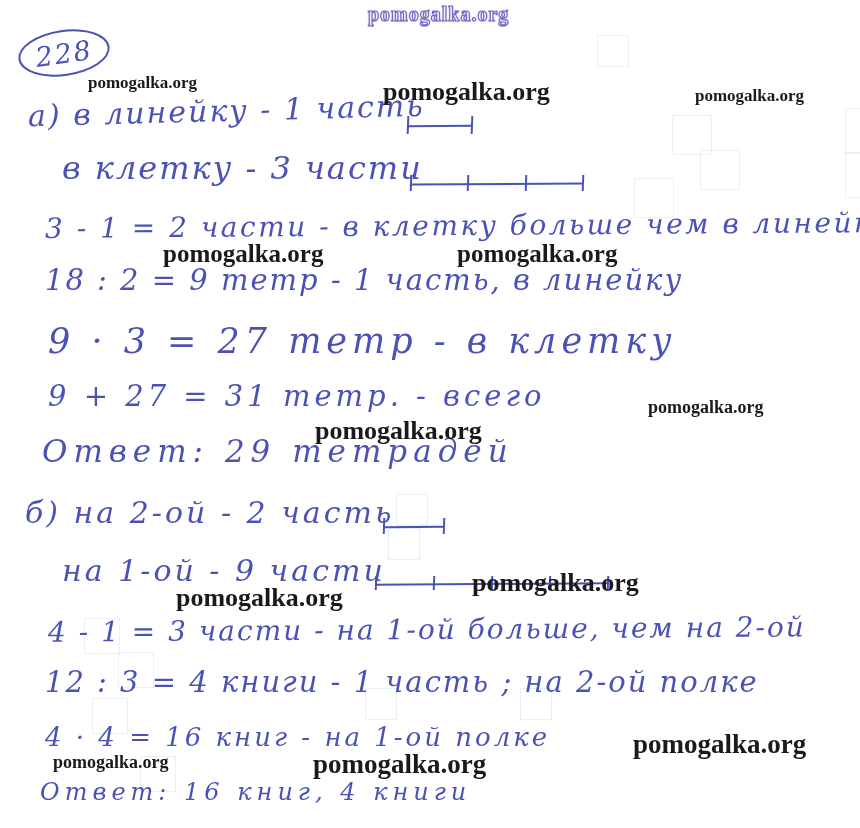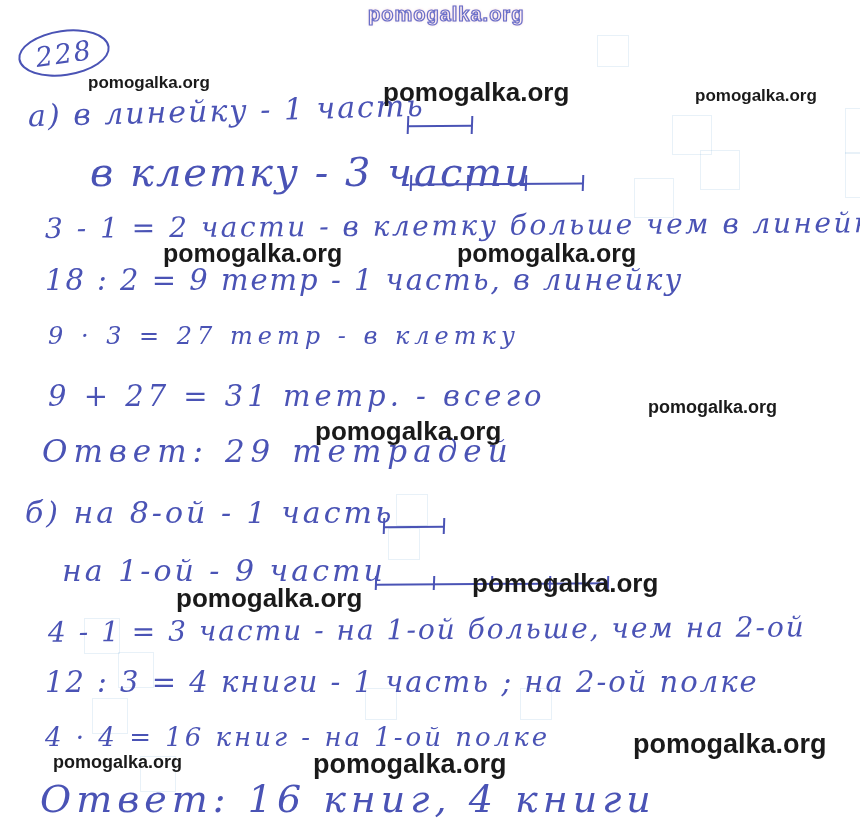--- a/index.html
+++ b/index.html
@@ -12,21 +12,21 @@
     position:absolute;
     font-family:"DejaVu Serif", serif;
     font-style:italic;
     color:var(--ink,#4a53b5);
     white-space:nowrap;
     z-index:2;
     line-height:1;
   }
   .wm{
     position:absolute;
-    font-family:Liberation Sans, sans-serif;
+    font-family:Liberation Serif, serif;
     color:#1a1a1a;
     white-space:nowrap;
     z-index:5;
     line-height:1;
   }
   .wm.sm{font-weight:bold;}
   .wm.lg{font-weight:600;}
   .wm.outline{
     color:#fdeef1;
     font-weight:bold;
@@ -92,33 +92,33 @@
 <div class="wm lg" style="left:472px;top:570px;font-size:26px;">pomogalka.org</div>
 <div class="wm lg" style="left:633px;top:731px;font-size:27px;">pomogalka.org</div>
 <div class="wm sm" style="left:53px;top:753px;font-size:18px;">pomogalka.org</div>
 <div class="wm lg" style="left:313px;top:751px;font-size:27px;">pomogalka.org</div>
 
 <div class="ellipse">
   <span class="num">228</span>
 </div>
 
 <div class="hw" style="left:28px;top:96px;font-size:30px;letter-spacing:2px;transform:rotate(-1.5deg);">а) в линейку - 1 часть</div>
-<div class="hw" style="left:62px;top:152px;font-size:40px;letter-spacing:2px;margin-left:28px;">в клетку - 3 части</div>
+<div class="hw" style="left:62px;top:152px;font-size:32px;letter-spacing:2px;">в клетку - 3 части</div>
 <div class="hw" style="left:45px;top:212px;font-size:28px;letter-spacing:2.5px;transform:rotate(-0.4deg);">3 - 1 = 2 части - в клетку больше чем в линейку</div>
 <div class="hw" style="left:45px;top:266px;font-size:29px;letter-spacing:2px;font-style:italic;">18 : 2 = 9 тетр - 1 часть, в линейку</div>
-<div class="hw" style="left:48px;top:324px;font-size:24px;letter-spacing:5px;">9 · 3 = 27 тетр - в клетку</div>
+<div class="hw" style="left:48px;top:324px;font-size:35px;letter-spacing:5px;">9 · 3 = 27 тетр - в клетку</div>
 <div class="hw" style="left:48px;top:382px;font-size:29px;letter-spacing:4px;">9 + 27 = 31 тетр. - всего</div>
 <div class="hw" style="left:42px;top:436px;font-size:31px;letter-spacing:6px;">Ответ: 29 тетрадей</div>
 
-<div class="hw" style="left:25px;top:498px;font-size:30px;letter-spacing:3px;">б) на 8-ой - 1 часть</div>
+<div class="hw" style="left:25px;top:498px;font-size:30px;letter-spacing:3px;">б) на 2-ой - 2 часть</div>
 <div class="hw" style="left:62px;top:556px;font-size:30px;letter-spacing:3px;">на 1-ой - 9 части</div>
 <div class="hw" style="left:48px;top:616px;font-size:28px;letter-spacing:2px;transform:rotate(-0.4deg);">4 - 1 = 3 части - на 1-ой больше, чем на 2-ой</div>
 <div class="hw" style="left:45px;top:668px;font-size:29px;letter-spacing:2px;">12 : 3 = 4 книги - 1 часть ; на 2-ой полке</div>
 <div class="hw" style="left:45px;top:724px;font-size:26px;letter-spacing:3px;">4 · 4 = 16 книг - на 1-ой полке</div>
-<div class="hw" style="left:40px;top:780px;font-size:38px;letter-spacing:5px;">Ответ: 16 книг, 4 книги</div>
+<div class="hw" style="left:40px;top:780px;font-size:24px;letter-spacing:5px;">Ответ: 16 книг, 4 книги</div>
 
 <div class="segment" style="left:408px;top:116px;width:64px;height:18px;">
   <div class="sline"></div>
 <div class="tick" style="left: 0%;"></div>
     <div class="tick" style="left: 100%;"></div>
   </div>
 <div class="segment" style="left:411px;top:175px;width:172px;height:16px;">
   <div class="sline"></div>
 <div class="tick" style="left: 0%;"></div>
     <div class="tick" style="left: 33.3333%;"></div>

